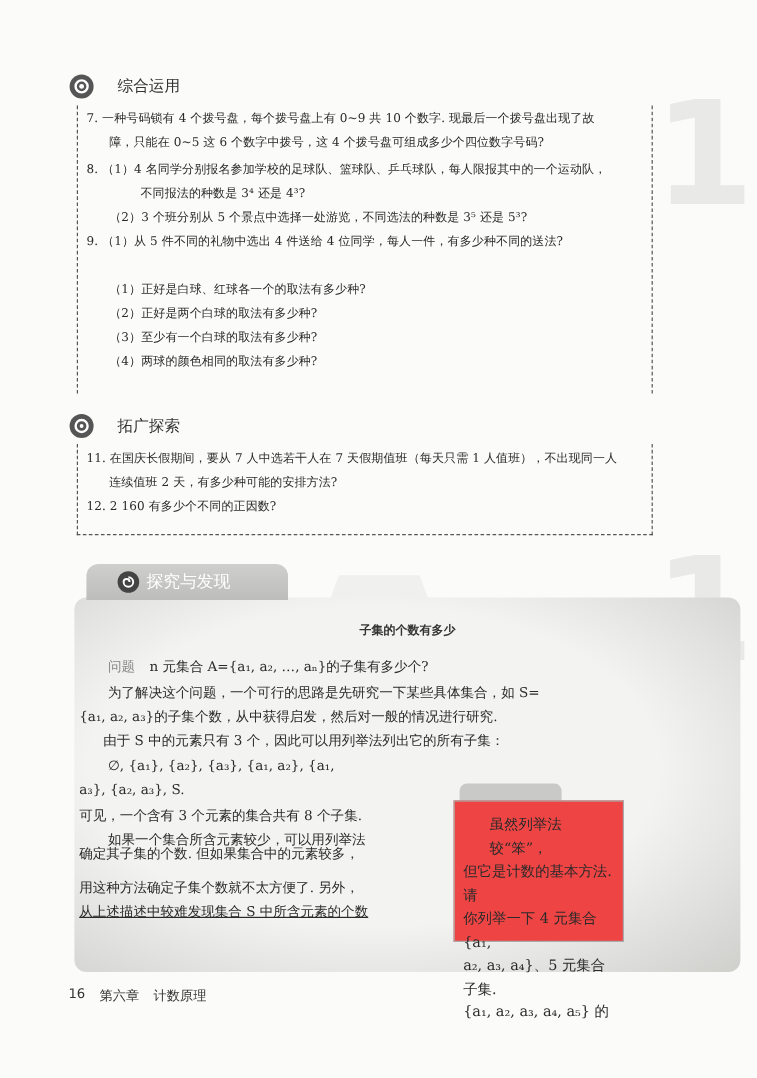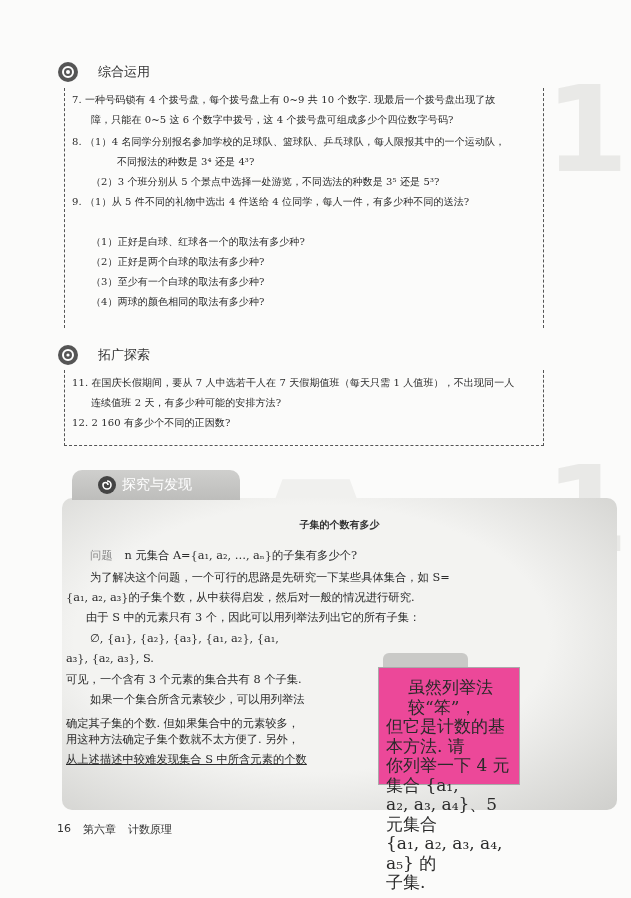--- a/index.html
+++ b/index.html
@@ -43,22 +43,22 @@
     position: absolute; left: 0; right: 0; top: 20px; text-align: center;
     font-family: "DejaVu Sans", sans-serif; font-size: 10px; font-weight: bold; color: #333;
   }
   .para { position: absolute; font-size: 11.3px; line-height: 20px; white-space: nowrap; font-style: normal; }
   .sidenote-tab {
     position: absolute; left: 383px; top: 653px; width: 85px; height: 16px;
     background: #c9c9c7; border-radius: 6px 6px 0 0;
   }
   .sidenote {
     position: absolute; left: 378px; top: 667px; width: 142px; height: 118px;
-    background: #ec4899; border: 1px solid #aaa; box-sizing: border-box;
-    padding: 10px 7px; font-size: 17px; line-height: 19.5px;
+    background: #ef4444; border: 1px solid #aaa; box-sizing: border-box;
+    padding: 10px 7px; font-size: 12px; line-height: 19.5px;
   }
   .footer {
     position: absolute; left: 57px; top: 822px; font-family: "DejaVu Sans", sans-serif;
     font-size: 11px; color: #333; display: flex; gap: 12px;
   }
 </style>
 </head>
 <body>
 
 <div class="watermark" style="left:545px;top:60px;font-size:120px;">1</div>
@@ -120,41 +120,41 @@
   <div class="para" style="left:28px;top:48px;">
     <span style="color:#888;margin-right:12px;">问题</span><span>n 元集合 A={a₁, a₂, …, aₙ}的子集有多少个?</span>
   </div>
   <div class="para" style="left:28px;top:70px;">为了解决这个问题，一个可行的思路是先研究一下某些具体集合，如 S=</div>
   <div class="para" style="left:4px;top:90px;">{a₁, a₂, a₃}的子集个数，从中获得启发，然后对一般的情况进行研究.</div>
   <div class="para" style="left:24px;top:110px;">由于 S 中的元素只有 3 个，因此可以用列举法列出它的所有子集：</div>
   <div class="para" style="left:28px;top:131px;">∅, {a₁}, {a₂}, {a₃}, {a₁, a₂}, {a₁,</div>
   <div class="para" style="left:4px;top:151px;">a₃}, {a₂, a₃}, S.</div>
   <div class="para" style="left:4px;top:172px;">可见，一个含有 3 个元素的集合共有 8 个子集.</div>
   <div class="para" style="left:28px;top:192px;">如果一个集合所含元素较少，可以用列举法</div>
-  <div class="para" style="left:4px;top:216px;">确定其子集的个数. 但如果集合中的元素较多，</div>
+  <div class="para" style="left:4px;top:204px;">确定其子集的个数. 但如果集合中的元素较多，</div>
   <div class="para" style="left:4px;top:232px;">用这种方法确定子集个数就不太方便了. 另外，</div>
   <div class="para" style="left:4px;top:252px;text-decoration:underline;">从上述描述中较难发现集合 S 中所含元素的个数</div>
 </div>
 
 <div class="explore-tab">
   <span style="width:18px;height:18px;border-radius:50%;background:#444;display:inline-flex;align-items:center;justify-content:center;">
     <svg width="12" height="12" viewBox="0 0 12 12">
         <path d="M6 2a4 4 0 1 1-4 4a2.5 2.5 0 0 1 5 0" fill="none" stroke="#fff" stroke-width="1.6"></path>
       </svg>
   </span>
   <span>探究与发现</span>
 </div>
 
 <div class="sidenote-tab"></div>
 <div class="sidenote">
   <div style="padding-left:22px;">虽然列举法较“笨”，</div>
   <div>但它是计数的基本方法. 请</div>
   <div>你列举一下 4 元集合 {a₁,</div>
   <div>a₂, a₃, a₄}、5 元集合</div>
+  <div>子集.</div>
   <div>{a₁, a₂, a₃, a₄, a₅} 的</div>
-  <div>子集.</div>
 </div>
 
 <div class="footer">
   <span>16</span>
   <span>第六章</span>
   <span>计数原理</span>
 </div>
 
 </body></html>

